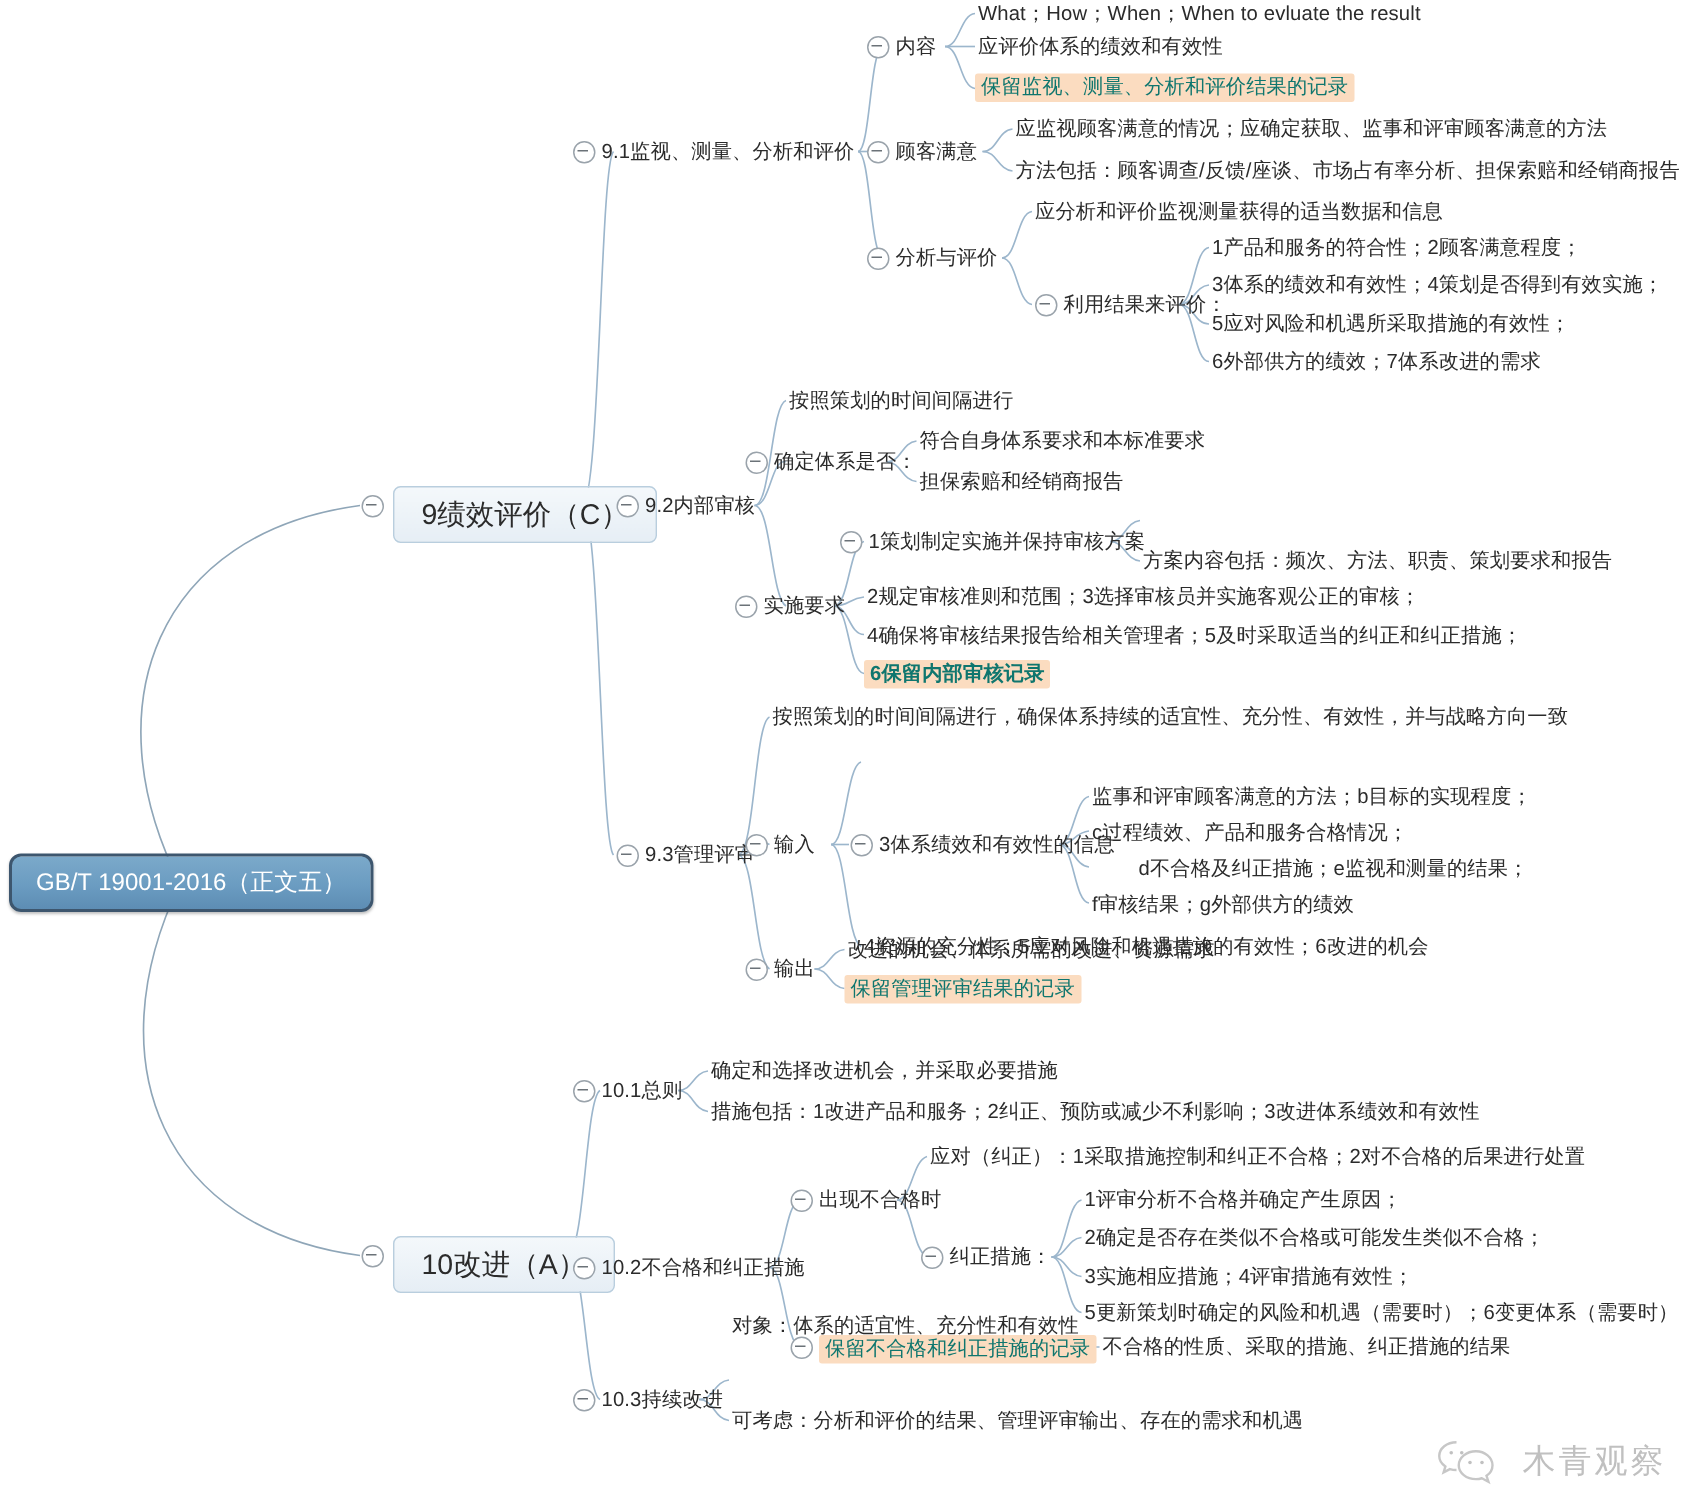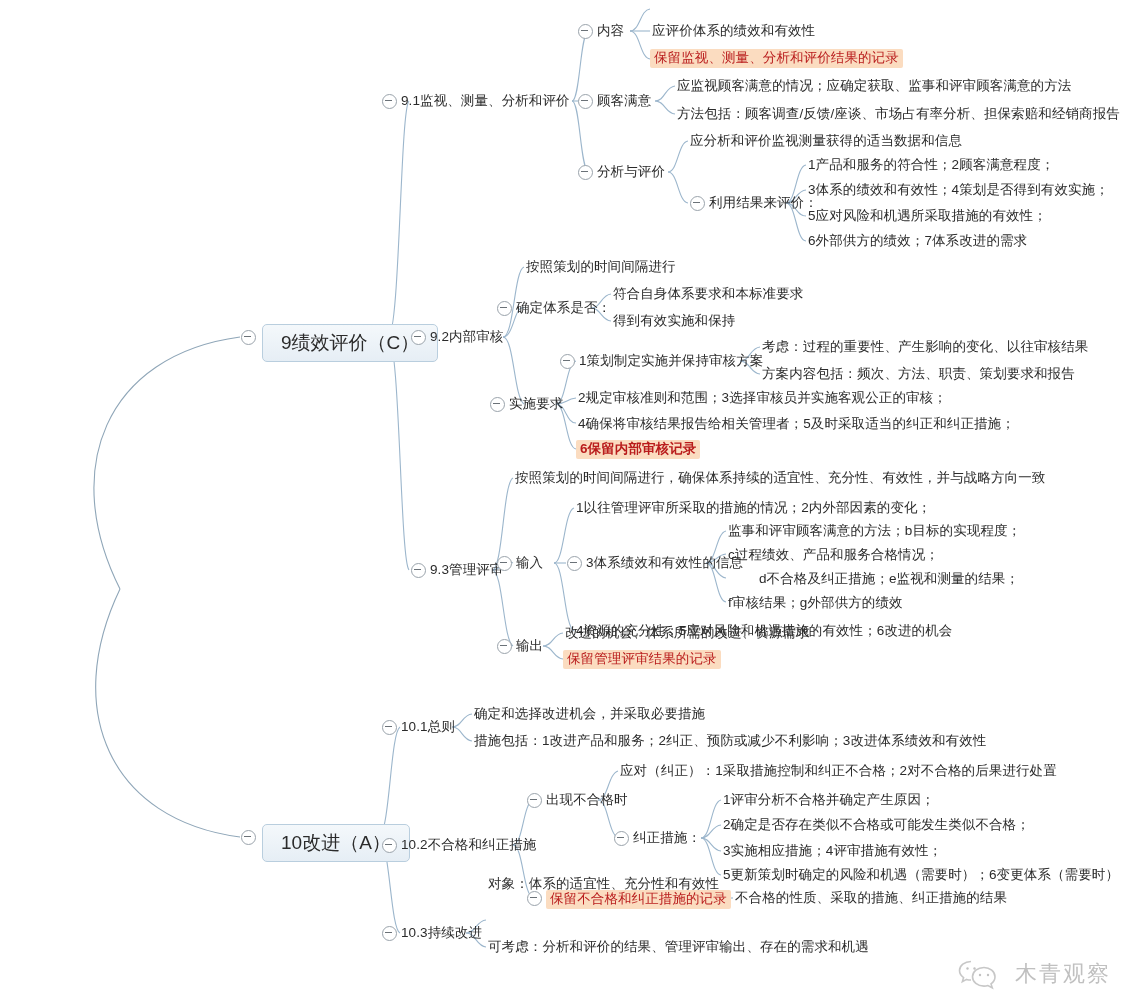--- a/index.html
+++ b/index.html
@@ -19,21 +19,21 @@
     white-space:nowrap;
     font-size:13.5px;
     color:#2b2b2b;
     line-height:16px;
     letter-spacing:0.1px;
   }
   .node.hl{
     background:#fbdcc0;
     padding:1px 4px 2px 4px;
     border-radius:2px;
-    color:#b91c1c;
+    color:#0f766e;
   }
   
   .root{
     position:absolute;
     background:linear-gradient(180deg,#7ba9ca 0%,#6b9cc1 55%,#5d8db4 100%);
     border:2px solid #3d566e;
     border-radius:8px;
     color:#ffffff;
     font-size:16px;
     padding:7px 16px;
@@ -162,33 +162,35 @@
       <path d="M701 838 C 711 838, 711 850, 721 851"></path>
       <path d="M701 838 C 711 838, 711 874, 721 875"></path>
 
       <path d="M706 898 L 733 898"></path>
 
       <path d="M466 933 C 476 933, 476 921, 486 920"></path>
       <path d="M466 933 C 476 933, 476 946, 486 947"></path>
     </g>
   </svg>
 
+  <div class="root" style="left:6px;top:569px;">GB/T 19001-2016（正文五）</div>
 
   <div class="marker" style="left:241px;top:330px;"></div>
   <div class="l1box" style="left:262px;top:324px;">9绩效评价（C）</div>
 
   <div class="marker" style="left:241px;top:830px;"></div>
   <div class="l1box" style="left:262px;top:824px;">10改进（A）</div>
 
   <div class="marker" style="left:382px;top:94px;"></div>
   <div class="node" style="left:401px;top:93px;">9.1监视、测量、分析和评价</div>
 
   <div class="marker" style="left:578px;top:24px;"></div>
   <div class="node" style="left:597px;top:23px;">内容</div>
 
+  <div class="node" style="left:652px;top:1px;">What；How；When；When to evluate the result</div>
   <div class="node" style="left:652px;top:23px;">应评价体系的绩效和有效性</div>
   <div class="node hl" style="left:650px;top:49px;">保留监视、测量、分析和评价结果的记录</div>
 
   <div class="marker" style="left:578px;top:94px;"></div>
   <div class="node" style="left:597px;top:93px;">顾客满意</div>
   <div class="node" style="left:677px;top:78px;">应监视顾客满意的情况；应确定获取、监事和评审顾客满意的方法</div>
   <div class="node" style="left:677px;top:106px;">方法包括：顾客调查/反馈/座谈、市场占有率分析、担保索赔和经销商报告</div>
 
   <div class="marker" style="left:578px;top:165px;"></div>
   <div class="node" style="left:597px;top:164px;">分析与评价</div>
@@ -202,43 +204,41 @@
   <div class="node" style="left:808px;top:233px;">6外部供方的绩效；7体系改进的需求</div>
 
   <div class="marker" style="left:411px;top:330px;"></div>
   <div class="node" style="left:430px;top:329px;">9.2内部审核</div>
 
   <div class="node" style="left:526px;top:259px;">按照策划的时间间隔进行</div>
 
   <div class="marker" style="left:497px;top:301px;"></div>
   <div class="node" style="left:516px;top:300px;">确定体系是否：</div>
   <div class="node" style="left:613px;top:286px;">符合自身体系要求和本标准要求</div>
-  <div class="node" style="left:613px;top:313px;">得到有效实施和保持</div>
+  <div class="node" style="left:613px;top:313px;">担保索赔和经销商报告</div>
 
   <div class="marker" style="left:490px;top:397px;"></div>
   <div class="node" style="left:509px;top:396px;">实施要求</div>
 
   <div class="marker" style="left:560px;top:354px;"></div>
   <div class="node" style="left:579px;top:353px;">1策划制定实施并保持审核方案</div>
-  <div class="node" style="left:762px;top:339px;">考虑：过程的重要性、产生影响的变化、以往审核结果</div>
   <div class="node" style="left:762px;top:366px;">方案内容包括：频次、方法、职责、策划要求和报告</div>
 
   <div class="node" style="left:578px;top:390px;">2规定审核准则和范围；3选择审核员并实施客观公正的审核；</div>
   <div class="node" style="left:578px;top:416px;">4确保将审核结果报告给相关管理者；5及时采取适当的纠正和纠正措施；</div>
   <div class="node hl" style="left:576px;top:440px;font-weight:bold;">6保留内部审核记录</div>
 
   <div class="marker" style="left:411px;top:563px;"></div>
   <div class="node" style="left:430px;top:562px;">9.3管理评审</div>
 
   <div class="node" style="left:515px;top:470px;">按照策划的时间间隔进行，确保体系持续的适宜性、充分性、有效性，并与战略方向一致</div>
 
   <div class="marker" style="left:497px;top:556px;"></div>
   <div class="node" style="left:516px;top:555px;">输入</div>
 
-  <div class="node" style="left:576px;top:500px;">1以往管理评审所采取的措施的情况；2内外部因素的变化；</div>
 
   <div class="marker" style="left:567px;top:556px;"></div>
   <div class="node" style="left:586px;top:555px;">3体系绩效和有效性的信息</div>
   <div class="node" style="left:728px;top:523px;">监事和评审顾客满意的方法；b目标的实现程度；</div>
   <div class="node" style="left:728px;top:547px;">c过程绩效、产品和服务合格情况；</div>
   <div class="node" style="left:728px;top:571px;margin-left:31px;">d不合格及纠正措施；e监视和测量的结果；</div>
   <div class="node" style="left:728px;top:595px;">f审核结果；g外部供方的绩效</div>
 
   <div class="node" style="left:576px;top:623px;">4资源的充分性；5应对风险和机遇措施的有效性；6改进的机会</div>
 

